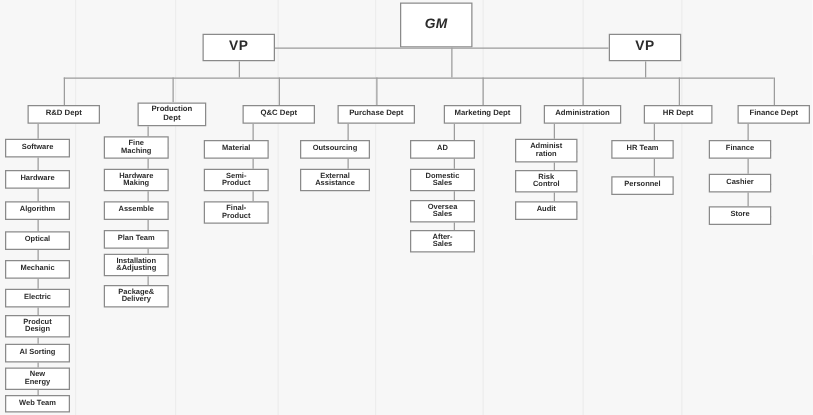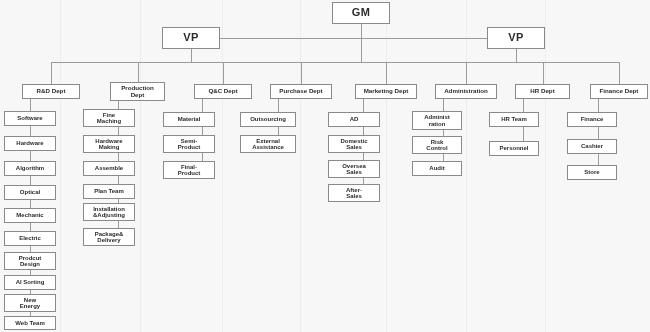--- a/index.html
+++ b/index.html
@@ -121,21 +121,21 @@
       <div class="ln v" style="left: 523px; top: 99px; height: 49.5px;"></div>
       <div class="ln h" style="left: 523px; top: 119.5px; width: 16px;"></div>
       <div class="ln h" style="left: 523px; top: 148.5px; width: 16px;"></div>
       <div class="ln v" style="left: 619px; top: 62px; height: 22px;"></div>
       <div class="ln v" style="left: 598px; top: 99px; height: 73.5px;"></div>
       <div class="ln h" style="left: 598px; top: 119.5px; width: 19px;"></div>
       <div class="ln h" style="left: 598px; top: 146.5px; width: 19px;"></div>
       <div class="ln h" style="left: 598px; top: 172.5px; width: 19px;"></div>
     </div>
   <div id="node-layer">
-      <div class="node exec" style="left: 332px; top: 2px; width: 58px; height: 22px;">GM</div>
+      <div class="node exec" style="left: 320px; top: 2px; width: 58px; height: 36px; font-style: italic;">GM</div>
       <div class="node exec" style="left: 162px; top: 27px; width: 58px; height: 22px;">VP</div>
       <div class="node exec" style="left: 487px; top: 27px; width: 58px; height: 22px;">VP</div>
       <div class="node dept" style="left: 22px; top: 84px; width: 58px; height: 15px;">R&amp;D Dept</div>
       <div class="node leaf" style="left: 4px; top: 111px; width: 52px; height: 15px;">Software</div>
       <div class="node leaf" style="left: 4px; top: 136px; width: 52px; height: 15px;">Hardware</div>
       <div class="node leaf" style="left: 4px; top: 161px; width: 52px; height: 15px;">Algorithm</div>
       <div class="node leaf" style="left: 4px; top: 185px; width: 52px; height: 15px;">Optical</div>
       <div class="node leaf" style="left: 4px; top: 208px; width: 52px; height: 15px;">Mechanic</div>
       <div class="node leaf" style="left: 4px; top: 231px; width: 52px; height: 15px;">Electric</div>
       <div class="node leaf" style="left: 4px; top: 252px; width: 52px; height: 18px;">Prodcut

